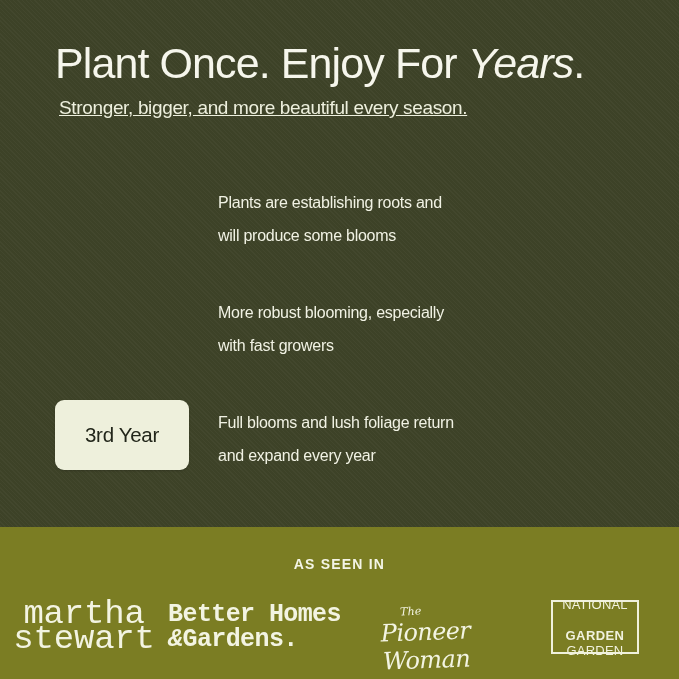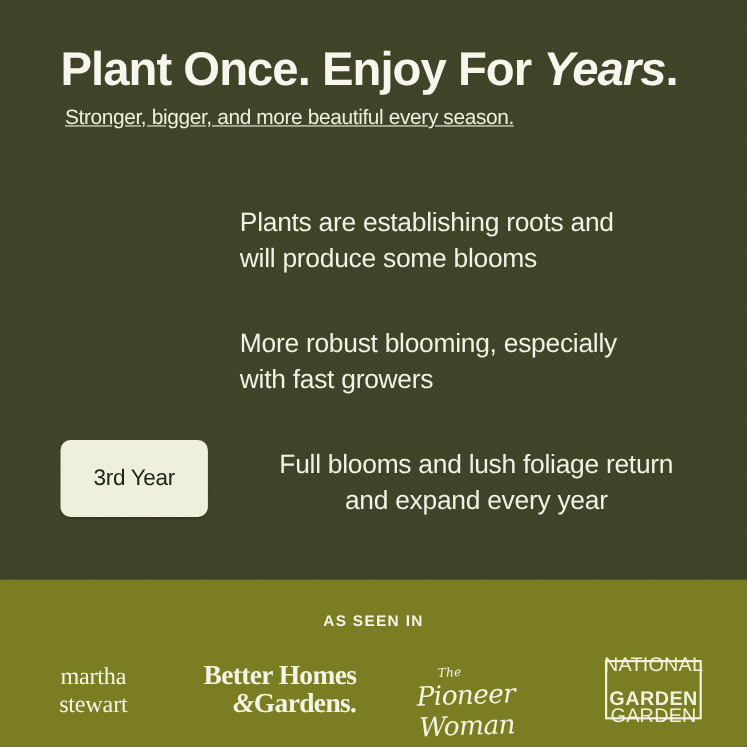--- a/index.html
+++ b/index.html
@@ -33,21 +33,21 @@
     width: 679px;
     height: 527px;
     box-sizing: border-box;
   }
 
   .headline {
     position: absolute;
     left: 55px;
     top: 40px;
     font-size: 43px;
-    font-weight: bold;
+    font-weight: normal;
     color: #f6f6ec;
     letter-spacing: -0.9px;
     line-height: 1.08;
     white-space: nowrap;
   }
   .headline .em {
     font-style: italic;
   }
 
   .subhead {
@@ -67,21 +67,21 @@
   .rows {
     position: absolute;
     left: 0;
     top: 180px;
     width: 679px;
   }
   .year-row {
     position: relative;
     height: 110px;
   }
-  .year-row.r3 { height: 100px; text-align: center; }
+  .year-row.r3 { height: 100px; }
 
   .year-badge {
     position: absolute;
     left: 55px;
     top: 0;
     width: 134px;
     height: 70px;
     background: #eef0dc;
     border-radius: 9px;
     box-shadow: 0 1px 2px rgba(0,0,0,0.18);
@@ -96,21 +96,21 @@
     font-weight: normal;
     color: #22261a;
     letter-spacing: -0.3px;
   }
 
   .row-desc {
     position: absolute;
     left: 218px;
     top: 6px;
     width: 430px;
-    font-size: 24px;
+    font-size: 16px;
     line-height: 33px;
     color: #f1f2e4;
     letter-spacing: -0.25px;
   }
   .row-desc .l { display: block; }
 
   
   .band {
     position: absolute;
     left: 0;
@@ -142,35 +142,35 @@
     flex: 1 1 0;
     display: flex;
     align-items: center;
     justify-content: center;
     height: 76px;
     color: #f3f4e2;
   }
 
   
   .logo-martha {
-    font-family: Liberation Serif, serif;
-    font-size: 22px;
+    font-family: Liberation Mono, monospace;
+    font-size: 34px;
     line-height: 25px;
     text-align: center;
     letter-spacing: -0.2px;
   }
   .logo-martha .ln { display: block; }
 
   
   .logo-bhg {
-    font-family: Liberation Serif, serif;
+    font-family: Liberation Mono, monospace;
     font-weight: bold;
     font-size: 25px;
     line-height: 25px;
-    text-align: right;
+    text-align: left;
     letter-spacing: -0.6px;
   }
   .logo-bhg .ln { display: block; white-space: nowrap; }
   .logo-bhg .amp { font-style: italic; font-weight: bold; }
 
   
   .logo-tpw {
     position: relative;
     font-family: "DejaVu Serif", serif;
     font-style: italic;
@@ -202,21 +202,21 @@
     height: 54px;
     border: 2px solid #f0f1dd;
     display: flex;
     flex-direction: column;
     align-items: center;
     justify-content: center;
     padding: 2px 0;
   }
   .logo-ngb .ln {
     display: block;
-    font-size: 18px;
+    font-size: 13px;
     line-height: 15px;
     letter-spacing: 0.2px;
     color: #f1f2de;
     text-align: center;
   }
   .logo-ngb .ln.b { font-weight: bold; letter-spacing: 0.4px; margin-top: 16px; }
 </style>
 </head>
 <body>
 

